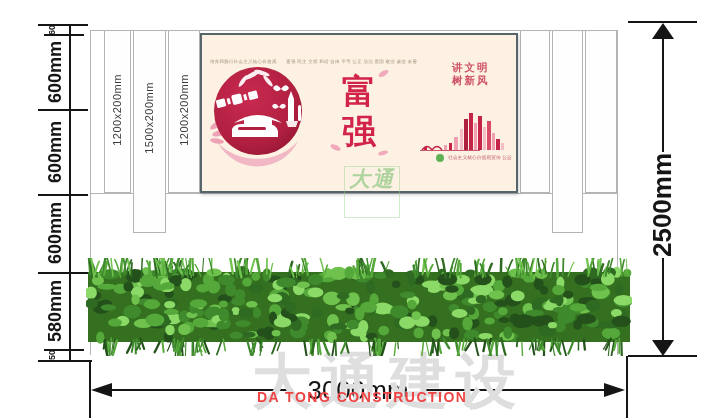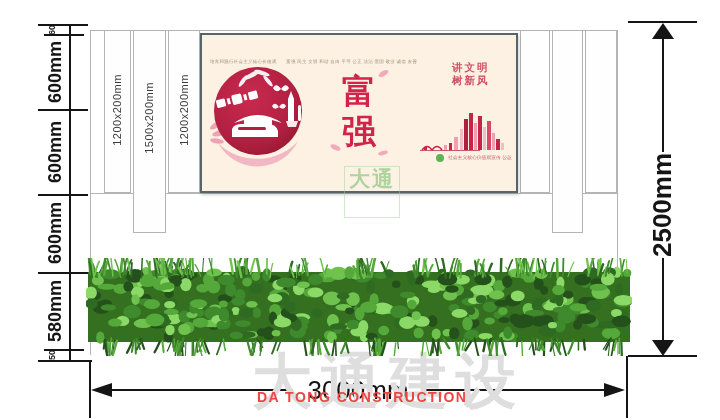--- a/index.html
+++ b/index.html
@@ -30,21 +30,21 @@
   .dim-sm{font-size:9px;font-weight:bold;}
   .hlabel{position:absolute;font-weight:normal;color:#151515;text-align:center;}
   .arr{position:absolute;width:0;height:0;}
   
   .wm-cn{position:absolute;left:252px;top:342px;font-size:60px;font-weight:bold;color:#dedede;
          letter-spacing:8px;z-index:1;}
   .wm-en{position:absolute;left:257px;top:389px;font-size:14px;font-weight:bold;color:#ef4444;
          letter-spacing:1.5px;z-index:1;}
   .stamp{position:absolute;left:344px;top:166px;width:54px;height:50px;z-index:6;
          border:1px solid rgba(150,210,140,.45);color:rgba(110,185,100,.55);font-weight:bold;
-         font-size:21px;line-height:24px;letter-spacing:2px;text-align:center;}
+         font-size:21px;line-height:24px;letter-spacing:2px;text-align:center;font-style:italic;}
   .z2{z-index:2}.z3{z-index:3}.z5{z-index:5}
 </style>
 </head>
 <body>
 
 <div class="stage">
 
   <div class="wm-cn">大通建设</div>
   <div class="wm-en">DA TONG CONSTRUCTION</div>
 

